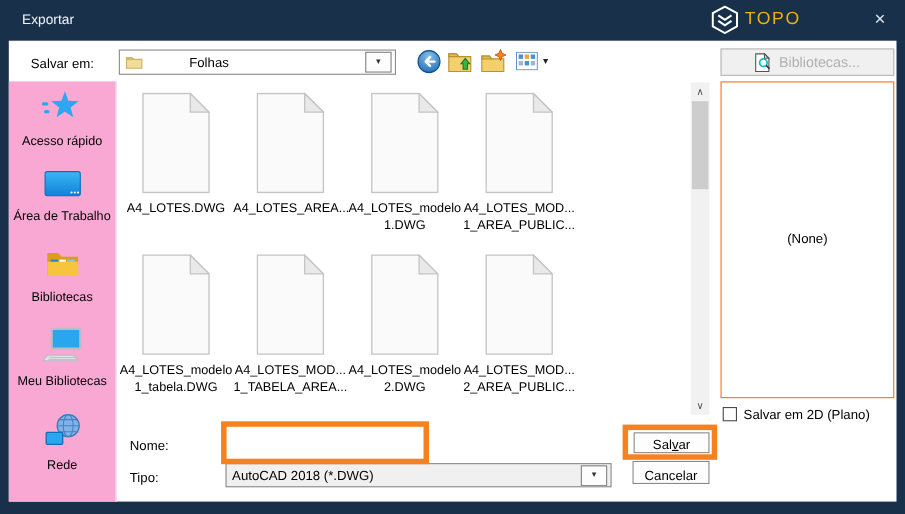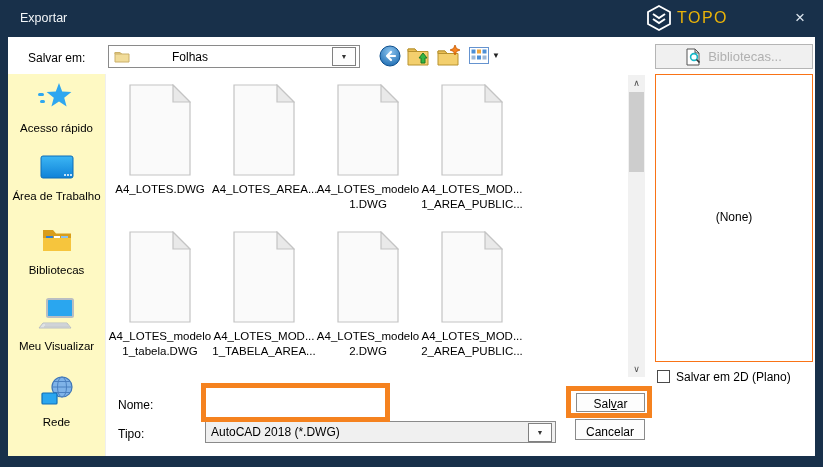--- a/index.html
+++ b/index.html
@@ -19,21 +19,21 @@
   .combo-loc{left:108px;top:45px;width:252px;height:23px;padding-left:5px;gap:36px;}
   .combo-loc .val{font-size:12px;margin-left:6px;}
   .dd{margin-left:auto;margin-right:3px;width:22px;height:17px;border:1px solid #808080;background:#fdfdfd;display:flex;align-items:center;justify-content:center;font-size:7px;color:#333;cursor:pointer;}
   .toolbtn{position:absolute;cursor:pointer;}
   .backbtn{left:379px;top:45px;}
   .upbtn{left:406px;top:44px;}
   .newfbtn{left:436px;top:44px;}
   .viewsbtn{left:469px;top:47px;}
   .views-dd{position:absolute;left:492px;top:51px;font-size:8px;color:#222;cursor:pointer;}
   
-  .sidebar{position:absolute;left:8px;top:74px;width:97px;height:382px;background:#fef9c3;border-right:1px solid #efefef;}
+  .sidebar{position:absolute;left:8px;top:74px;width:97px;height:382px;background:#f9a8d4;border-right:1px solid #efefef;}
   .side-item{position:absolute;left:0;width:97px;text-align:center;cursor:pointer;}
   .side-item .silbl{font-size:11.5px;line-height:14px;color:#000;display:block;margin-top:3px;}
   
   .file-item{position:absolute;width:104px;text-align:center;cursor:pointer;}
   .file-label{font-size:11.5px;line-height:15px;color:#000;white-space:pre-line;margin-top:2px;}
   
   .scrollbar{position:absolute;left:628px;top:75px;width:17px;height:302px;background:#f1f1f1;}
   .sb-arrow{position:absolute;left:0;width:17px;height:16px;text-align:center;font-size:9px;color:#505050;line-height:16px;cursor:pointer;}
   .sb-up{top:0;}
   .sb-down{bottom:0;}
@@ -166,21 +166,21 @@
         <path d="M4 14 L32 14 L32 27 L4 27 Z" fill="#f6c53d"></path>
       </svg>
       <span class="silbl">Bibliotecas</span>
     </div>
     <div class="side-item" style="top:222px;">
       <svg width="40" height="36" viewBox="0 0 40 36">
         <rect x="10" y="3" width="26" height="18" rx="1.5" fill="#2aa6ef" stroke="#b9bec3" stroke-width="2"></rect>
         <path d="M6 27 L30 27 L34 32 L2 32 Z" fill="#dfe2e5" stroke="#b9bec3" stroke-width="1"></path>
         <path d="M8 29 L31 29 M7 30.8 L32 30.8" stroke="#b9bec3" stroke-width="0.8"></path>
       </svg>
-      <span class="silbl">Meu Visualizar</span>
+      <span class="silbl">Meu Bibliotecas</span>
     </div>
     <div class="side-item" style="top:300px;">
       <svg width="38" height="34" viewBox="0 0 38 34">
         <circle cx="24" cy="13" r="10" fill="#7fb3e8" stroke="#3f76b8" stroke-width="1.2"></circle>
         <ellipse cx="24" cy="13" rx="4.5" ry="10" fill="none" stroke="#4a80c0" stroke-width="1"></ellipse>
         <path d="M14 13 H34 M16 7.5 H32 M16 18.5 H32" stroke="#4a80c0" stroke-width="1" fill="none"></path>
         <rect x="4" y="19" width="15" height="11" rx="1" fill="#2aa6ef" stroke="#0f6fb8" stroke-width="1.2"></rect>
       </svg>
       <span class="silbl">Rede</span>
     </div>

